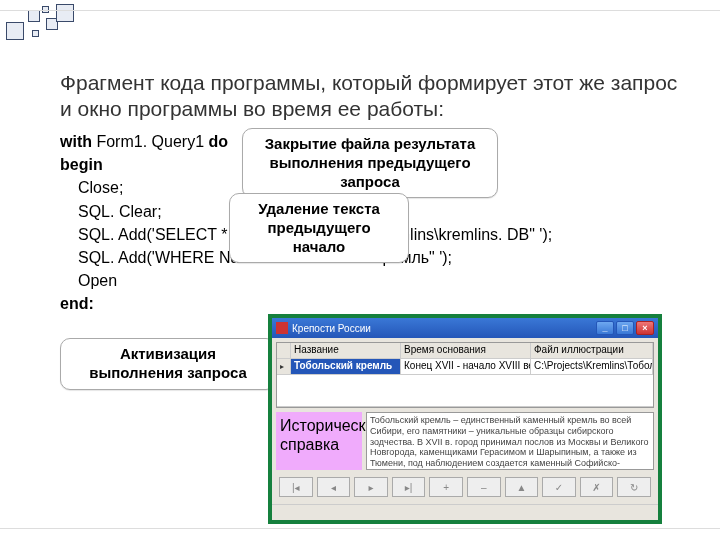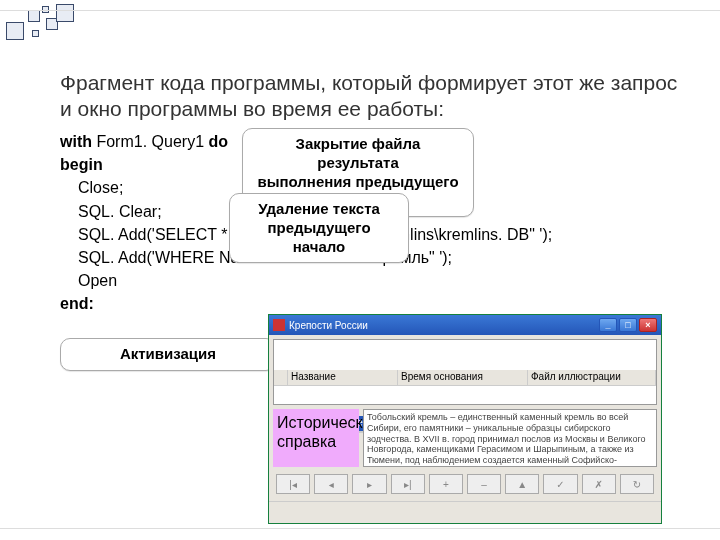--- a/index.html
+++ b/index.html
@@ -40,31 +40,31 @@
     position: absolute;
     background: #fff;
     border: 1px solid #aaa;
     border-radius: 10px;
     padding: 6px 12px;
     font-size: 15px;
     text-align: center;
     line-height: 1.25;
     box-shadow: 0 1px 1px rgba(0,0,0,.1);
   }
-  #co1 { top: 128px; left: 242px; width: 232px; }
+  #co1 { top: 128px; left: 242px; width: 256px; }
   #co2 { top: 193px; left: 198px; width: 180px; margin-left: 31px; }
   #co3 { top: 338px; left: 60px; width: 216px; }
 
   
   .win {
     position: absolute;
     top: 314px; left: 268px;
     width: 394px; height: 210px;
     background: #e8e5de;
-    border: 1px solid #15803d;
+    border: 4px solid #15803d;
     font-family: Tahoma, Arial, sans-serif;
     font-size: 10px;
   }
   .titlebar {
     height: 20px;
     background: linear-gradient(#3a78d6,#2456b8);
     color: #fff;
     display: flex; align-items: center;
     padding: 0 4px;
   }
@@ -75,33 +75,32 @@
 
   .grid {
     margin: 4px;
     background: #fff;
     border: 1px solid #999;
     height: 66px;
     display: flex; flex-direction: column;
   }
   .grid .hdr, .grid .row {
     display: flex;
-    margin-top: 30px;
   }
   .grid .cell {
     border-right: 1px solid #ccc;
     border-bottom: 1px solid #ccc;
     padding: 1px 3px;
     height: 16px;
     overflow: hidden;
     white-space: nowrap;
   }
   .grid .hdr .cell { background: #e8e5de; font-weight: normal; }
   .c0 { width: 14px; background:#e8e5de !important;}
-  .c1 { width: 110px; }
+  .c1 { width: 110px; font-weight: bold; }
   .c2 { width: 130px; }
   .c3 { flex: 1; }
   .grid .row.sel .cell.c1 { background: #2456b8; color: #fff; }
   .grid .blank { flex:1; border-bottom:1px solid #ccc;}
   .arrowcell::before { content:"▸"; font-size:8px; color:#333;}
 
   .lower { display:flex; margin:2px 4px; gap:4px; }
   .label-box {
     width: 86px; height: 58px;
     background:#f0abfc;
@@ -166,20 +165,21 @@
 <div class="callout" id="co1">
   <div style="font-weight:bold">Закрытие файла результата</div>
   <div style="font-weight:bold">выполнения предыдущего запроса</div>
 </div>
 <div class="callout" id="co2">
   <div style="font-weight:bold">Удаление текста</div>
   <div style="font-weight:bold">предыдущего начало</div>
 </div>
 <div class="callout" id="co3">
   <div style="font-weight:bold">Активизация</div>
+  <div style="font-weight:bold">выполнения запроса</div>
 </div>
 
 <div class="win">
   <div class="titlebar">
     <div class="icon"></div>
     <span>Крепости России</span>
     <div class="btns">
       <div class="tb">_</div>
       <div class="tb">□</div>
       <div class="tb close">×</div>

